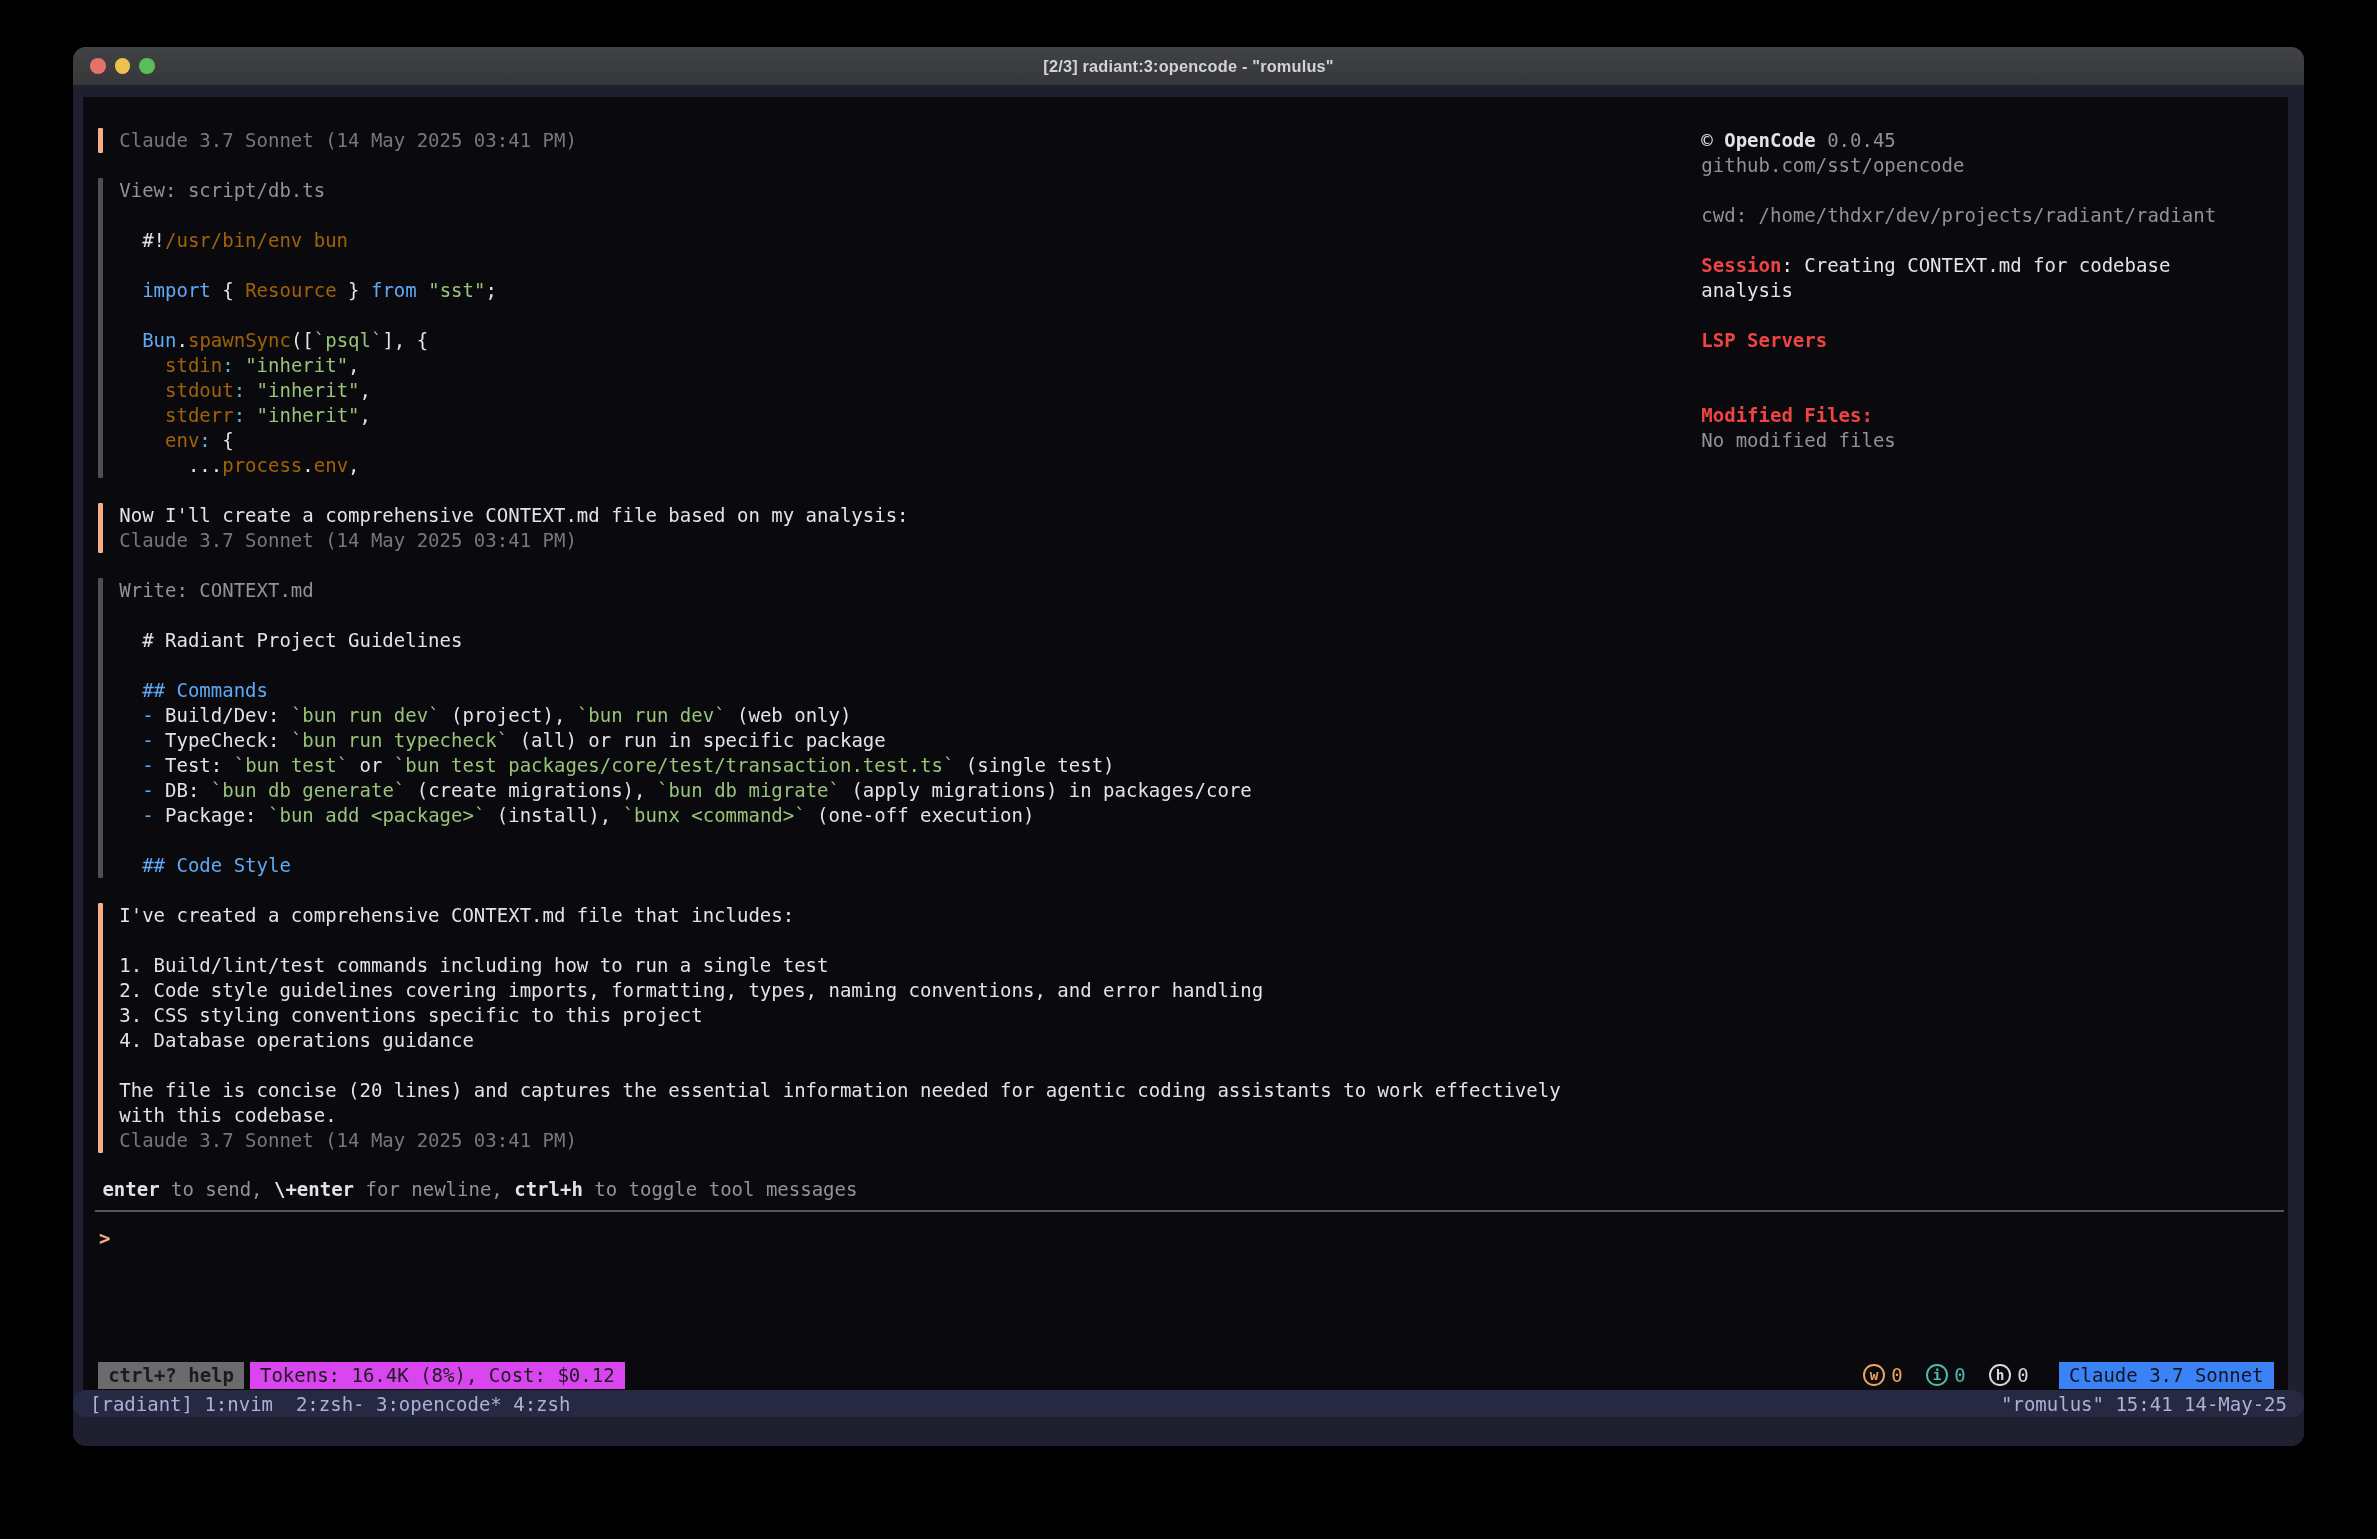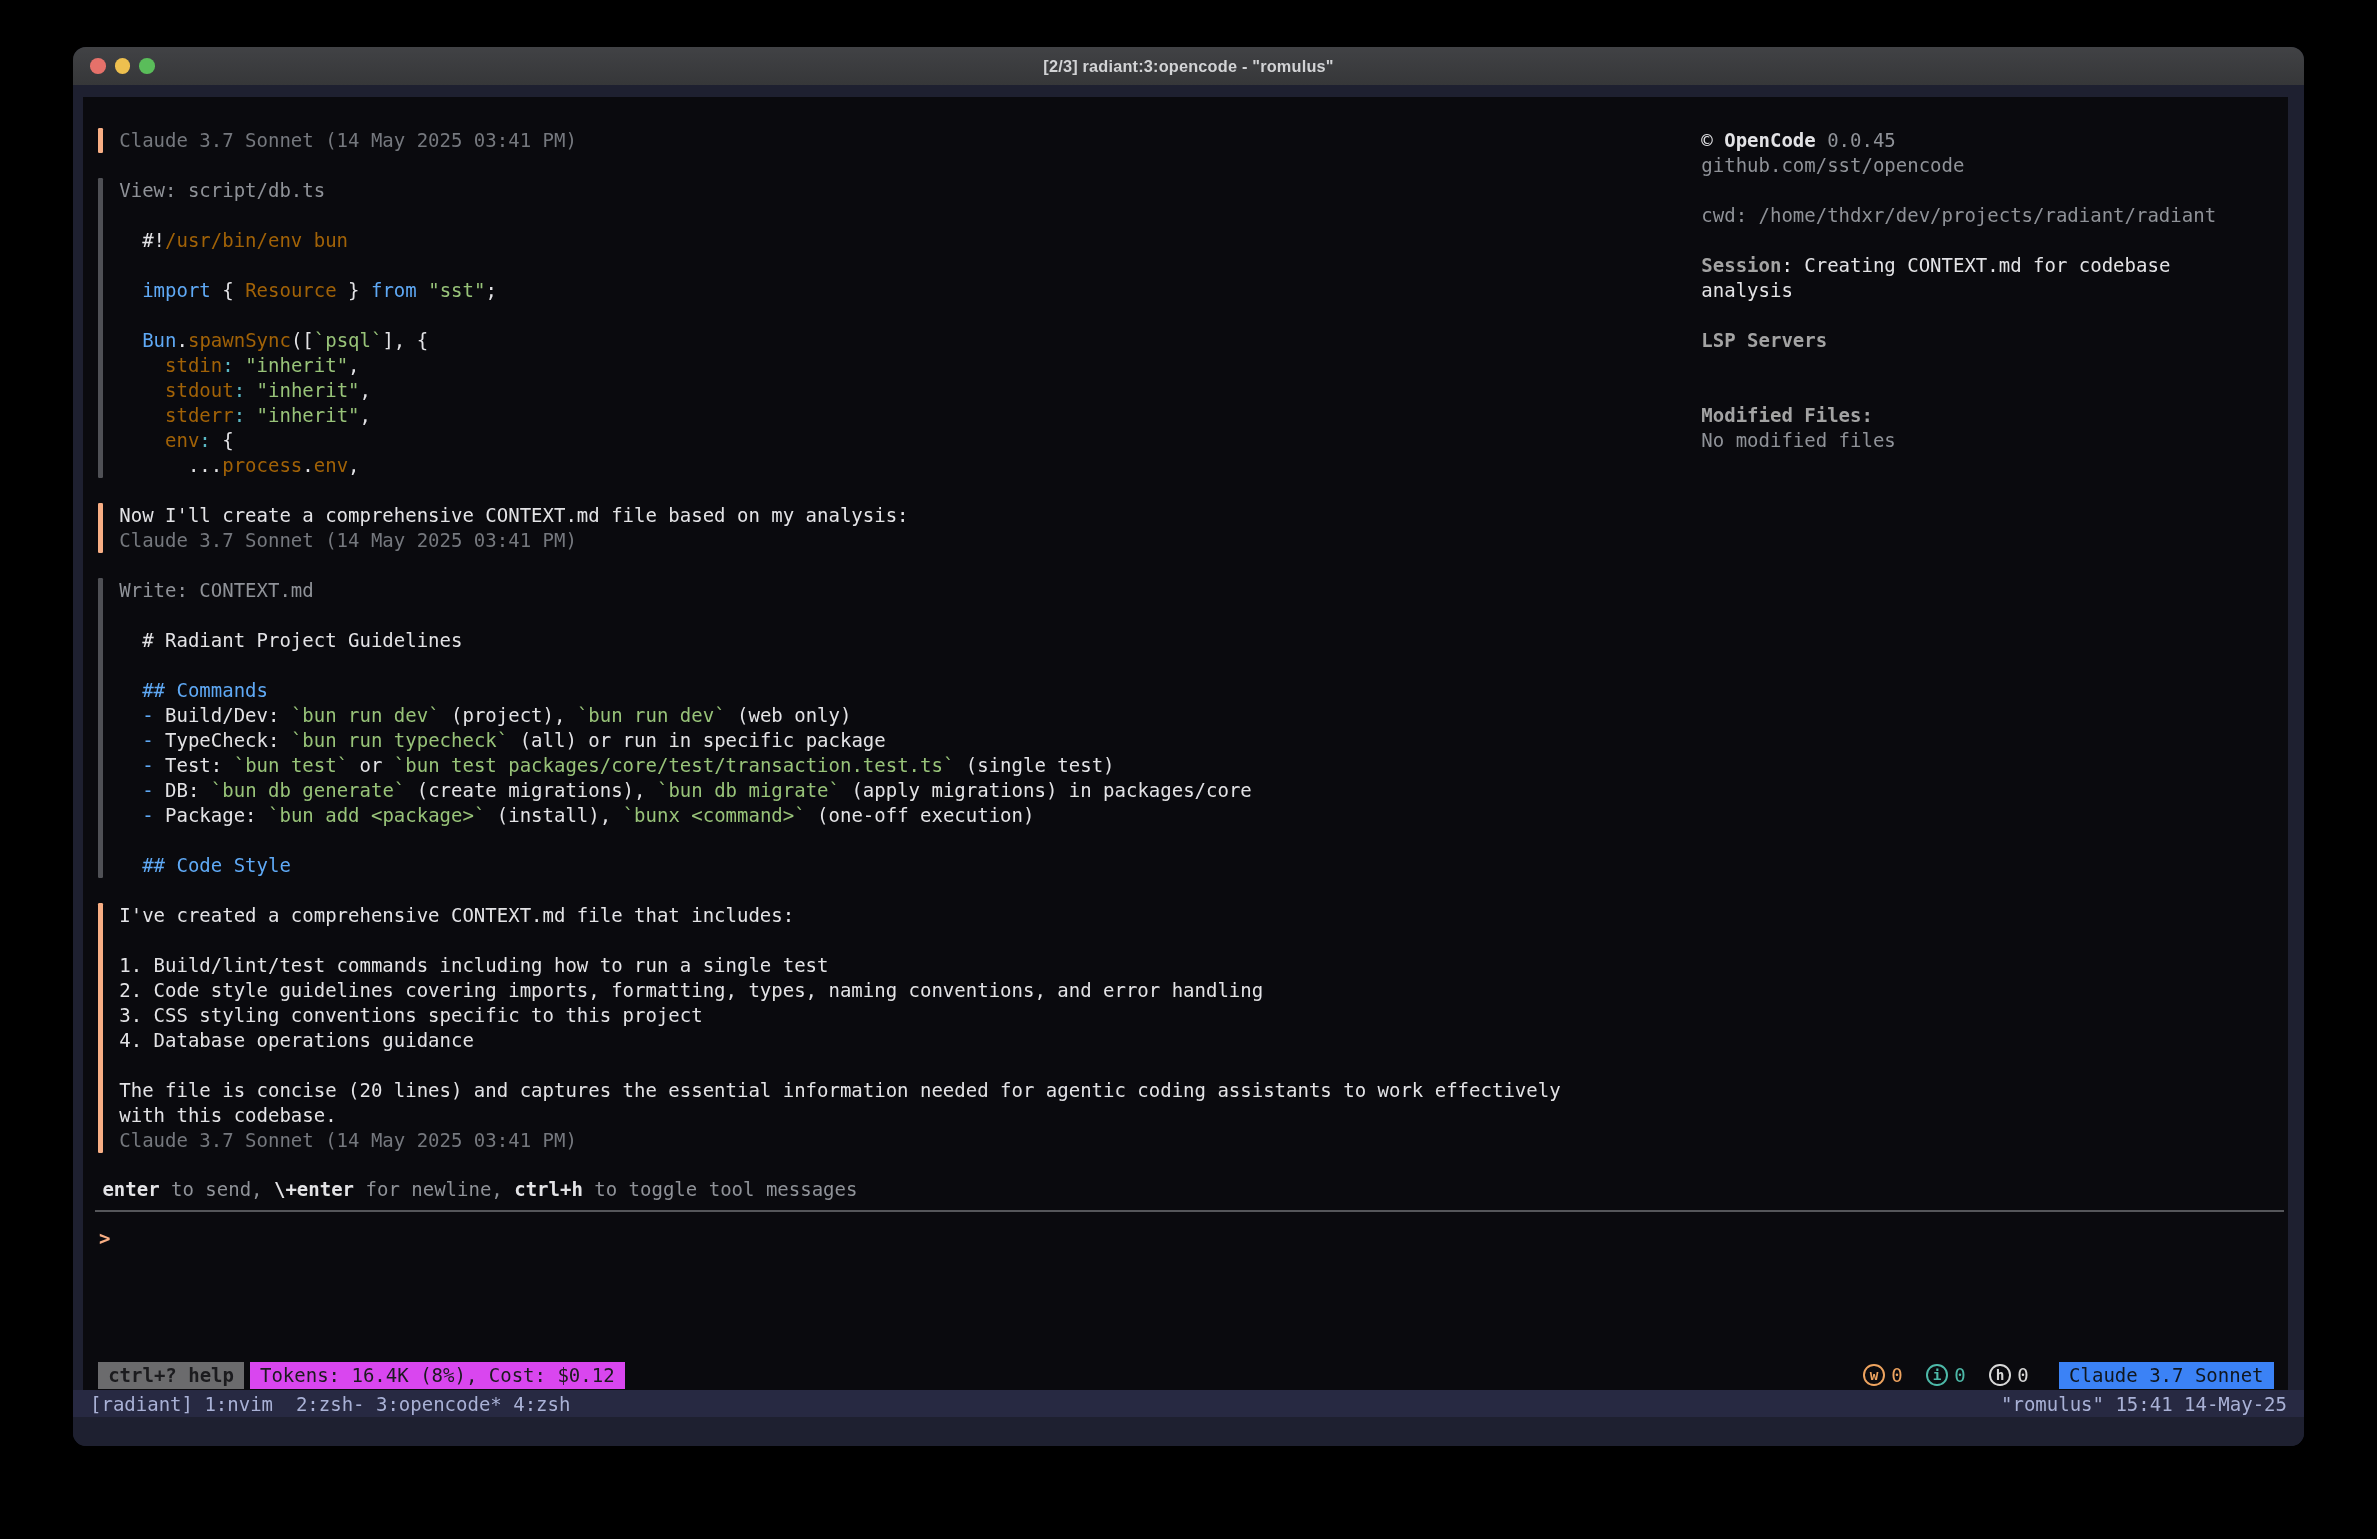--- a/index.html
+++ b/index.html
@@ -44,21 +44,21 @@
   .line { height:25px; line-height:25px; white-space:pre; }
 
   
   .w  { color:#e3e3e6; }
   .g  { color:#8f9298; }
   .d  { color:#75787e; }
   .b  { color:#5fa9f5; }
   .r  { color:#a16207; }
   .gr { color:#98c379; }
   .c  { color:#5ab8c4; }
-  .p  { color:#a3a3a3; }
+  .p  { color:#ef4444; }
   .bd { font-weight:bold; }
 
   .help-row { padding-left:19px; margin-top:23.5px; white-space:pre; }
   .divider { border-top:2px solid #55565a; margin:7.8px 3.9px 0 11.7px; }
   .prompt-row { padding-left:15.7px; margin-top:14.4px; display:flex; align-items:center; }
   .prompt-symbol { color:#f8ae84; font-weight:bold; }
 
   .chips-row { margin-top:auto; display:flex; align-items:center; height:27px; margin-bottom:1.3px; padding:0 14.4px; }
   .chip { height:27px; line-height:27px; padding:0 10.4px; color:#1b1b1e; white-space:pre; }
   .chip.help-chip  { background:#6b6b6d; font-weight:bold; margin-right:5.2px; }
@@ -76,21 +76,21 @@
   .diag-count { font-size:19px; }
   .diag-warning { color:#eda35f; }
   .diag-info    { color:#4db9a8; }
   .diag-hint    { color:#d8d8d8; }
   .chip.model-chip { background:#3b82f6; color:#10161e; }
 
   .tmux-bar {
     position:absolute; left:0; right:0; bottom:29px; height:27px;
     background:#272942; color:#a9b1d6;
     display:flex; align-items:center; justify-content:space-between;
-    padding:0 17px; font-size:19px; white-space:pre;
+    padding:0 17px; font-size:19px; white-space:pre;border-radius:12px;
   }
 </style>
 </head>
 <body>
 
 <div class="window">
 
   <div class="titlebar">
     <div class="traffic">
       <span class="light red"></span>

